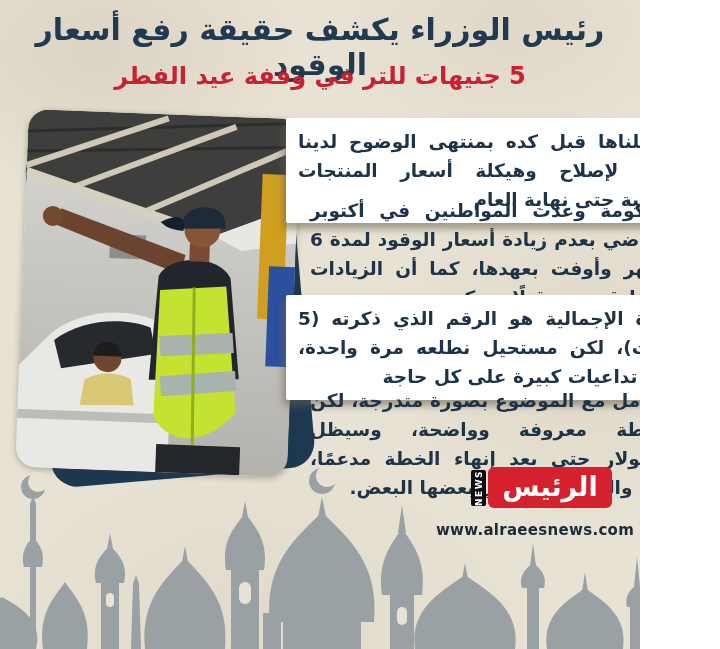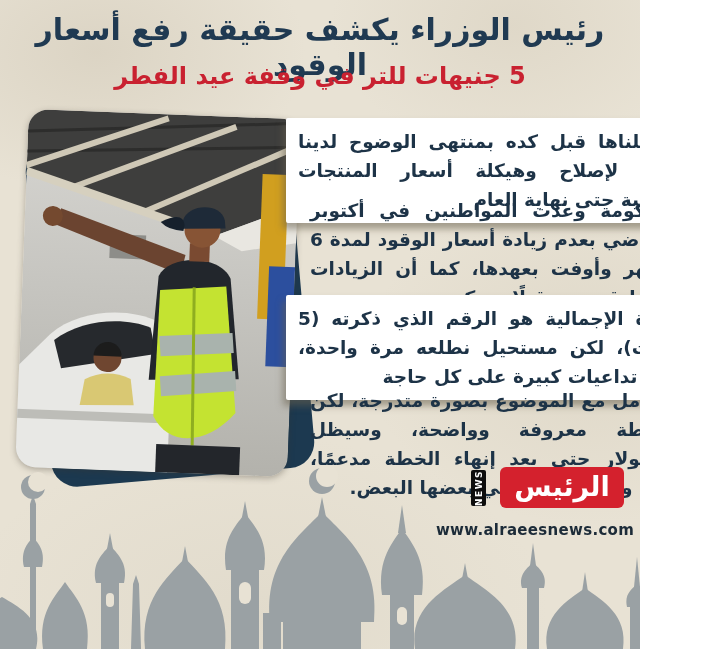--- a/index.html
+++ b/index.html
@@ -59,21 +59,21 @@
 
   
   .logo{position:absolute;left:471px;top:467px;display:flex;flex-direction:row;align-items:center;direction:ltr;}
   .logo-news-tab{
     background:#0d0d0d;color:#ffffff;width:15px;height:36px;
     display:flex;align-items:center;justify-content:center;
     writing-mode:vertical-rl;transform:rotate(180deg);
     font-size:9px;font-weight:bold;letter-spacing:1.5px;border-radius:2px;
   }
   .logo-red-box{
-    background:#d4212d;color:#ffffff;border-radius:6px;margin-left:14px;
+    background:#d4212d;color:#ffffff;border-radius:6px;margin-left:2px;
     width:124px;height:41px;display:flex;align-items:center;justify-content:center;
     font-size:27px;font-weight:bold;direction:rtl;padding-bottom:3px;box-sizing:border-box;
   }
   .website{
     position:absolute;left:385px;top:521px;width:300px;text-align:center;
     font-size:15px;font-weight:bold;color:#1c2b38;letter-spacing:.3px;
   }
 
   
   .skyline{position:absolute;left:0;bottom:0;width:720px;height:200px;}

